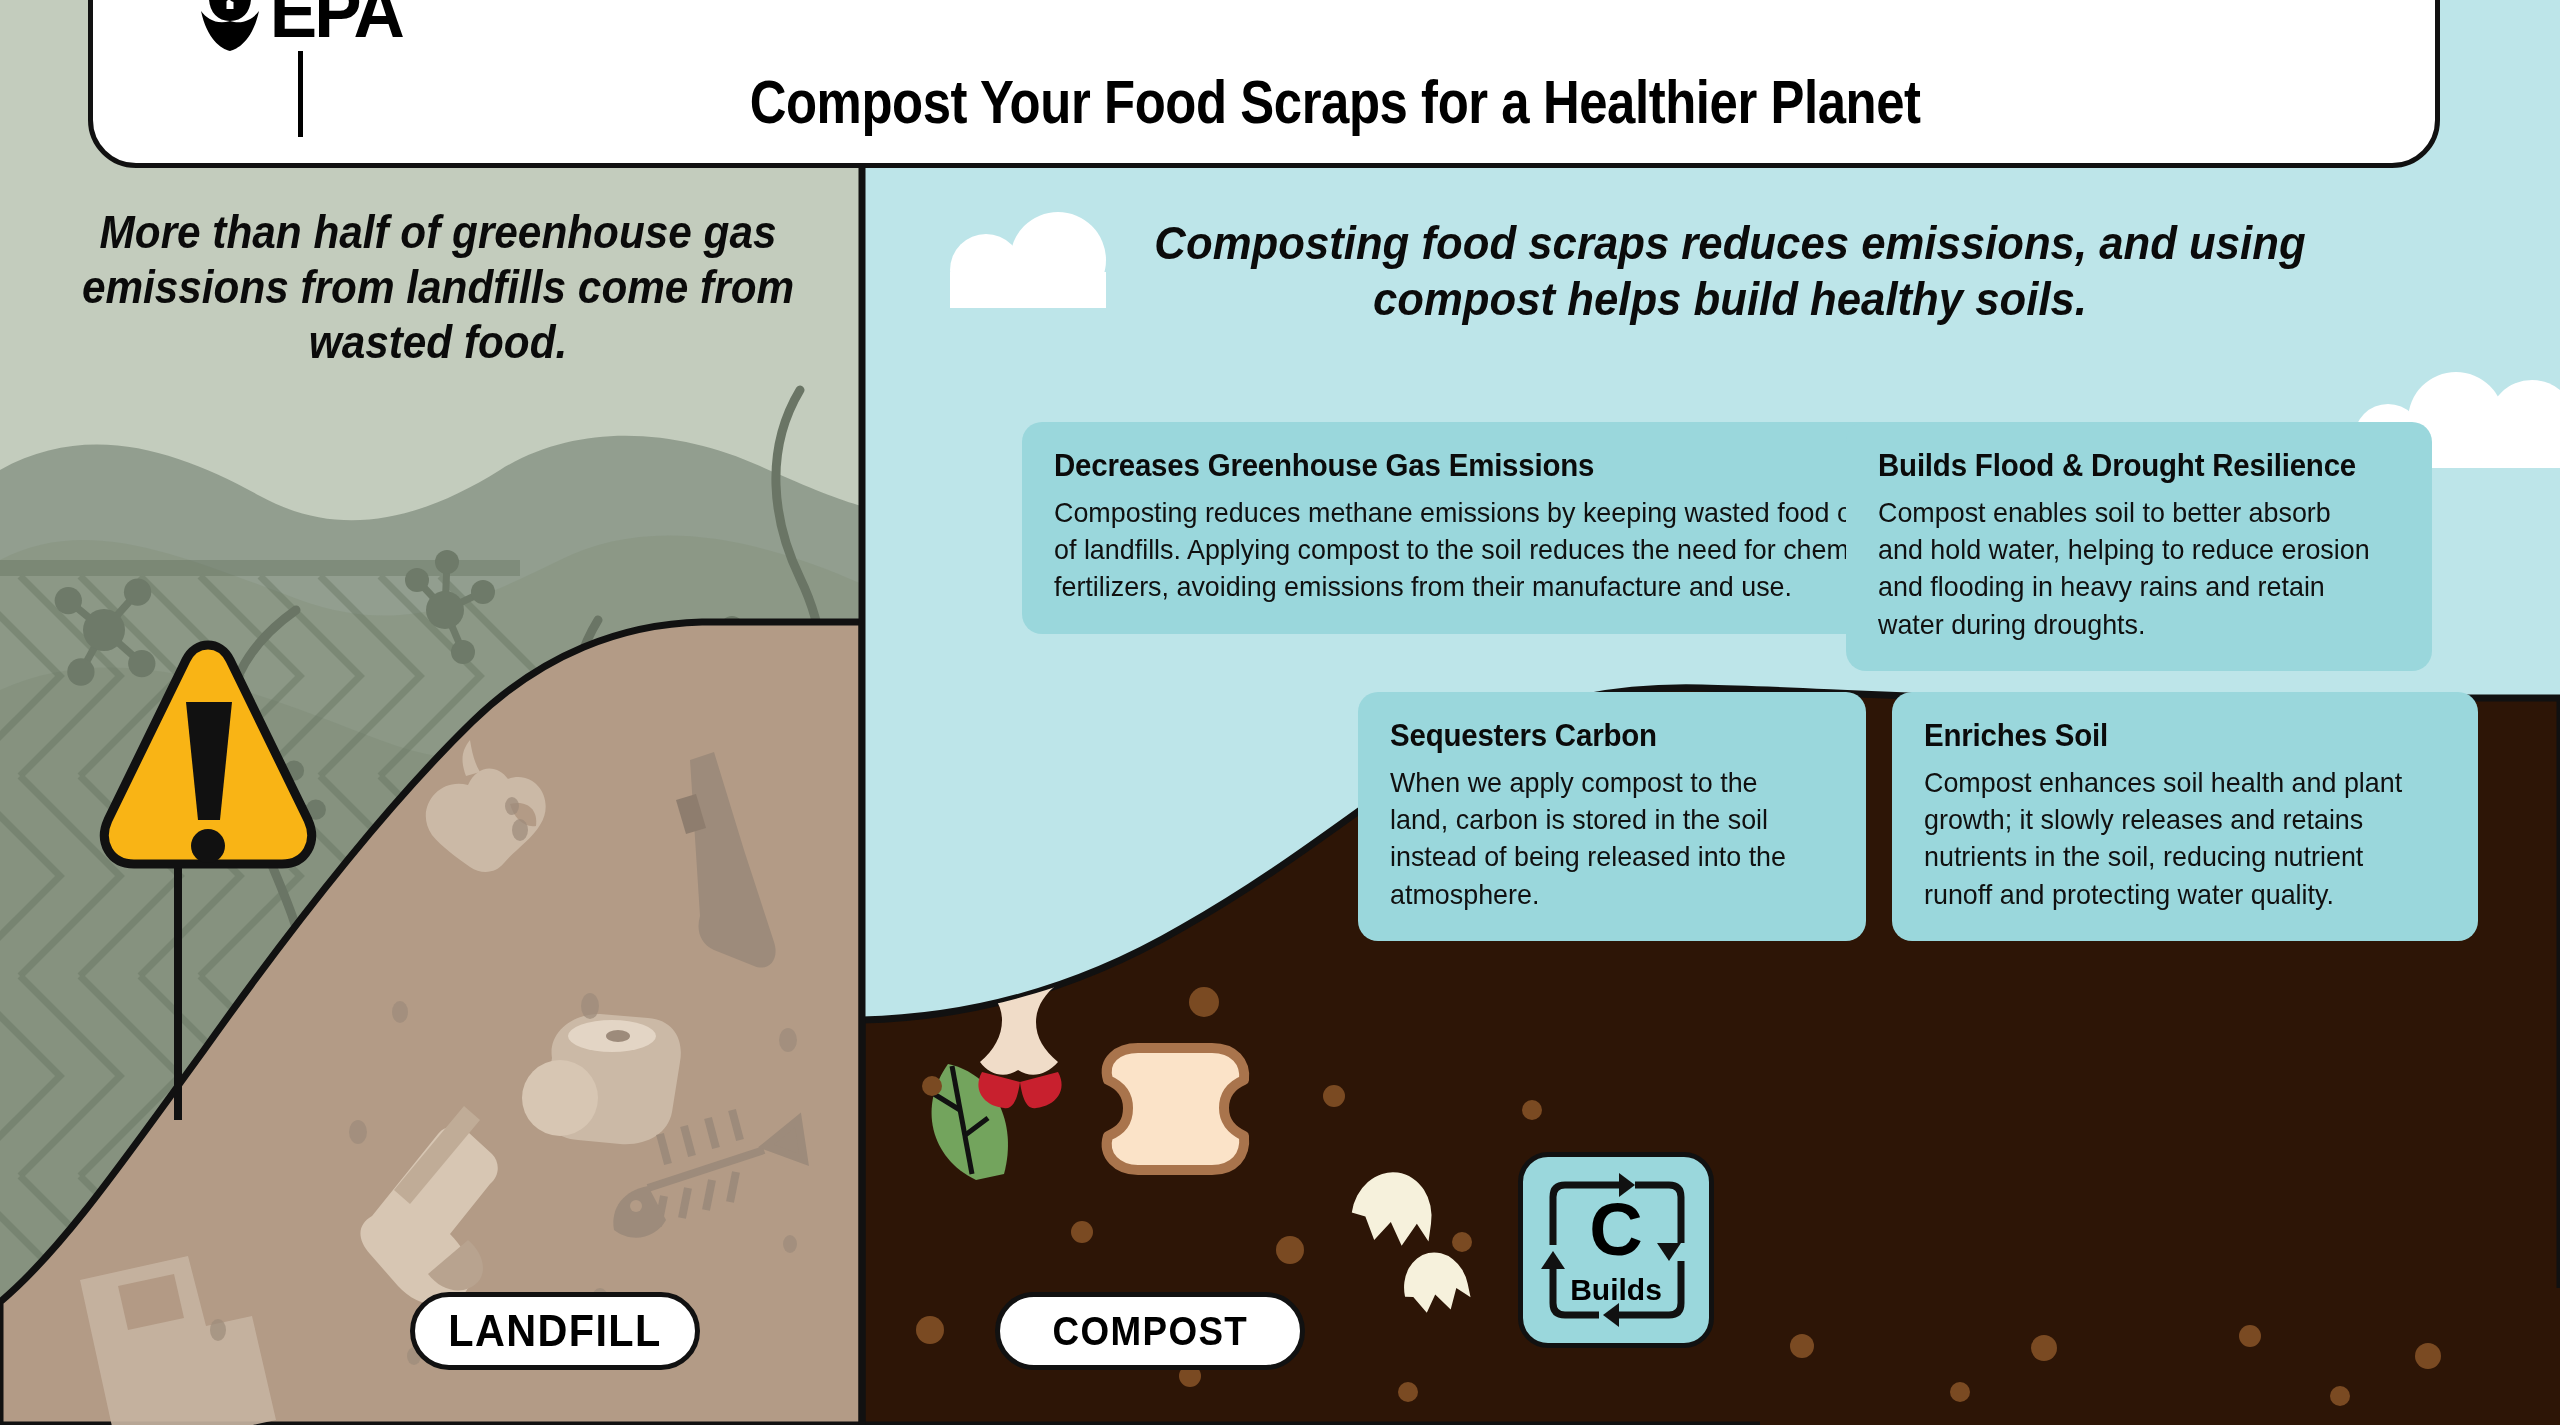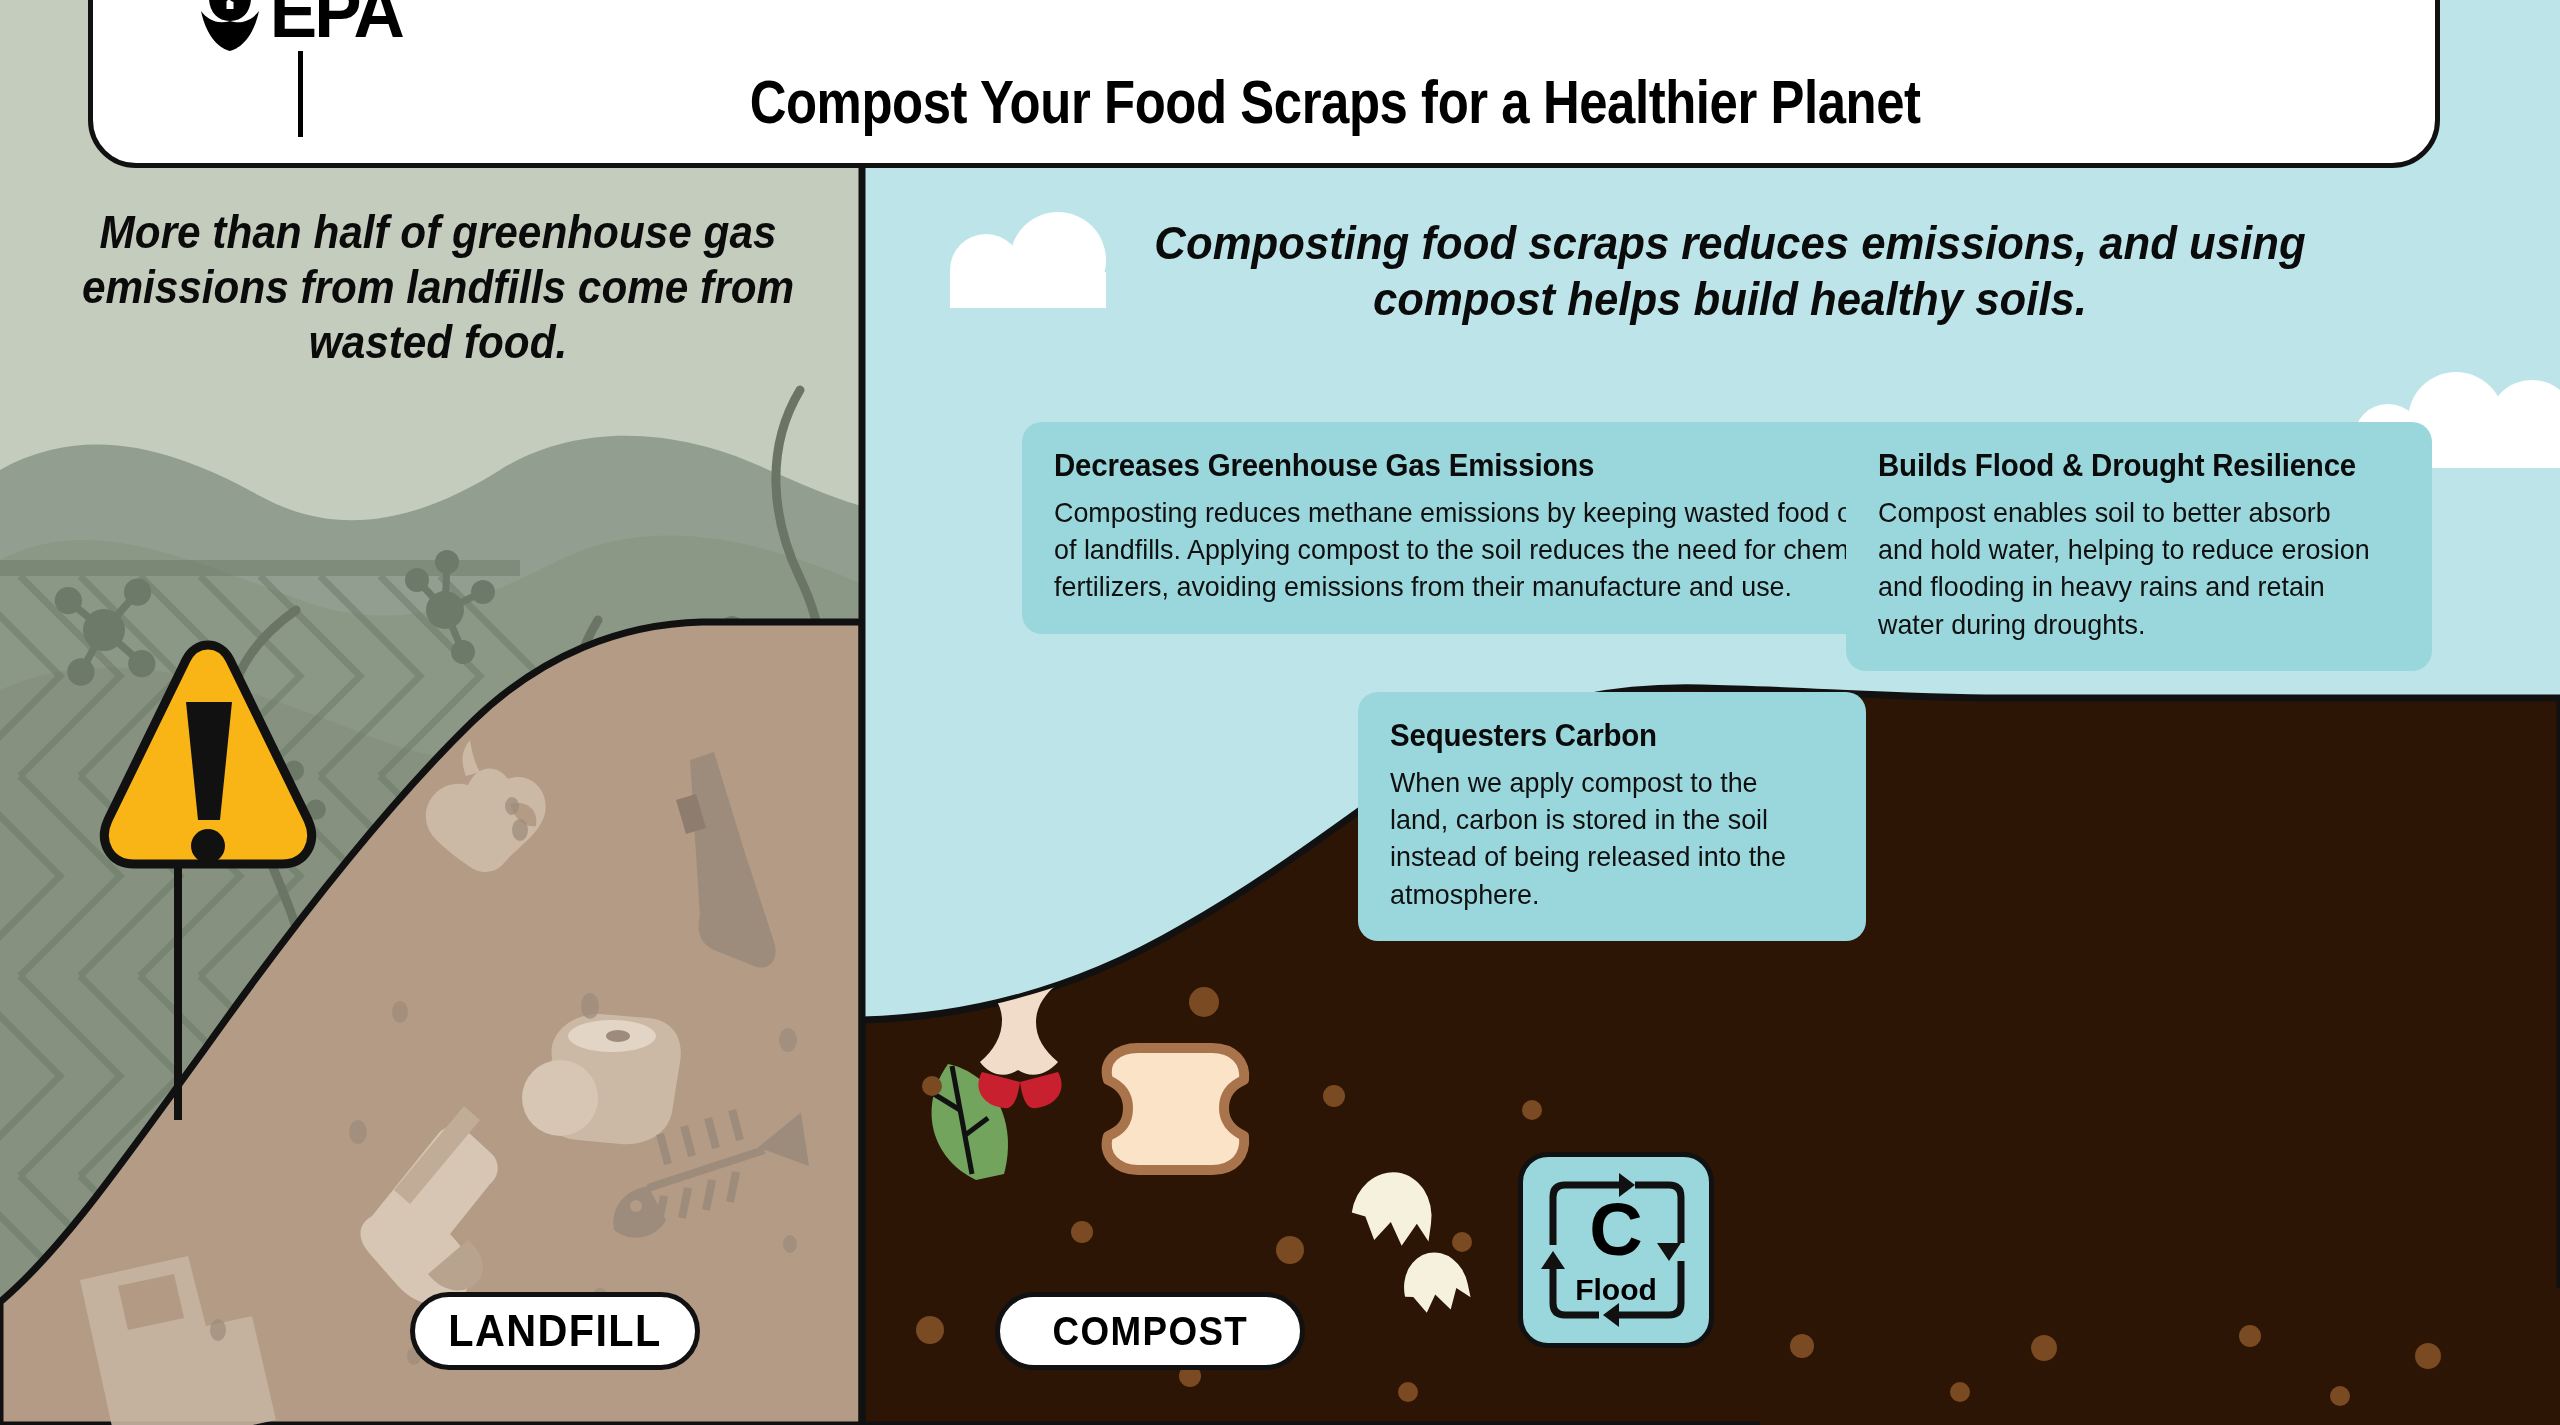--- a/index.html
+++ b/index.html
@@ -511,20 +511,24 @@
     <div class="card-body">Composting reduces methane emissions by keeping wasted food out of landfills. Applying compost to the soil reduces the need for chemical fertilizers, avoiding emissions from their manufacture and use.</div>
   </div>
   <div class="info-card" id="card-flood">
     <div class="card-title">Builds Flood &amp; Drought Resilience</div>
     <div class="card-body">Compost enables soil to better absorb and hold water, helping to reduce erosion and flooding in heavy rains and retain water during droughts.</div>
   </div>
   <div class="info-card" id="card-carb">
     <div class="card-title">Sequesters Carbon</div>
     <div class="card-body">When we apply compost to the land, carbon is stored in the soil instead of being released into the atmosphere.</div>
   </div>
+  <div class="info-card" id="card-soil">
+    <div class="card-title">Enriches Soil</div>
+    <div class="card-body">Compost enhances soil health and plant growth; it slowly releases and retains nutrients in the soil, reducing nutrient runoff and protecting water quality.</div>
+  </div>
 
   <div class="pill" id="pill-landfill">
     <span>LANDFILL</span>
   </div>
   <div class="pill" id="pill-compost">
     <span>COMPOST</span>
   </div>
 
   <div id="carbon-badge">
     <svg viewBox="0 0 186 186" width="186" height="186" xmlns="http://www.w3.org/2000/svg">
@@ -539,16 +543,16 @@
         <path d="M76,158 L42,158 Q30,158 30,146 L30,112"></path>
       </g>
       <g fill="#111">
         <path d="M96,16 L112,28 L96,40 Z"></path>
         <path d="M146,86 L158,104 L170,86 Z" transform="translate(-12,0)"></path>
         <path d="M96,146 L80,158 L96,170 Z"></path>
         <path d="M18,112 L30,94 L42,112 Z"></path>
       </g>
     </svg>
     <div id="carbon-c">C</div>
-    <div id="carbon-word">Flood</div>
+    <div id="carbon-word">Builds</div>
   </div>
 
 </div>
 
 </body></html>

